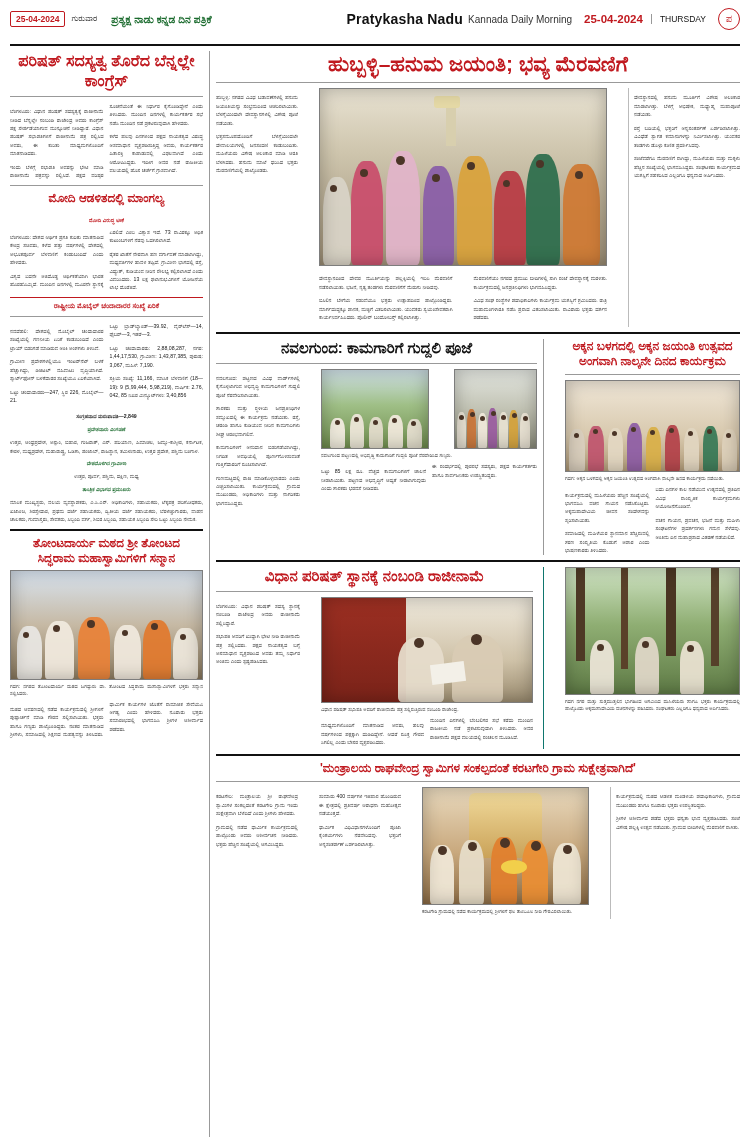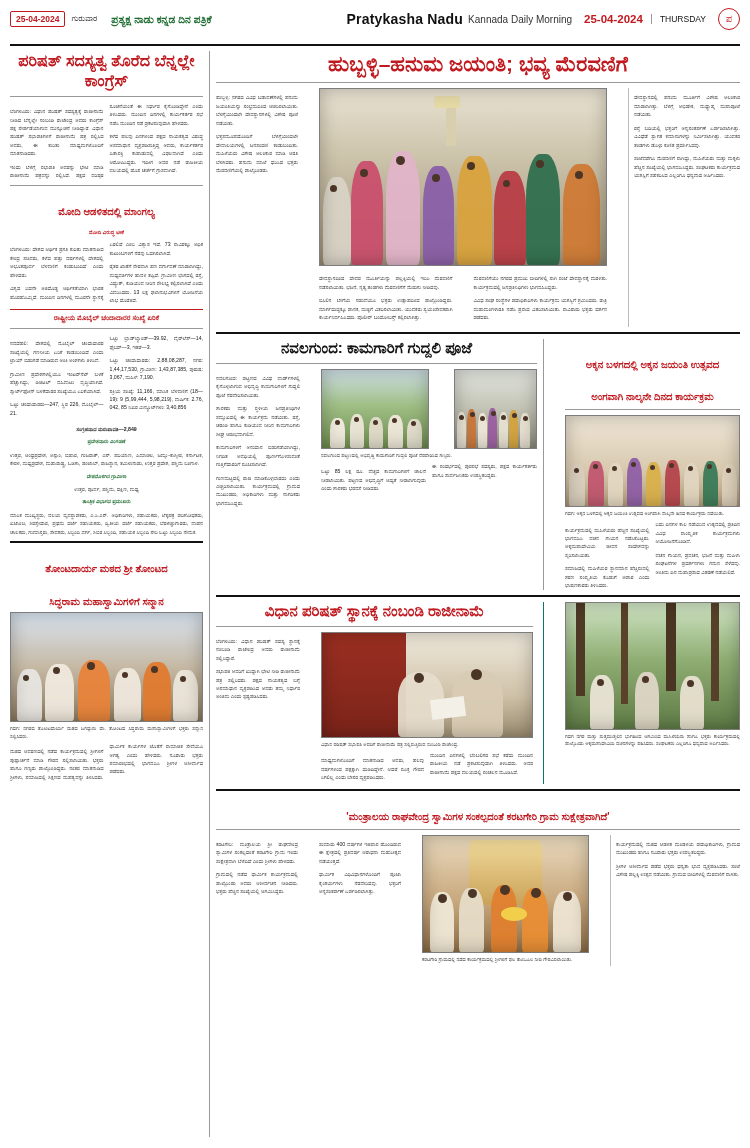--- a/index.html
+++ b/index.html
@@ -39,21 +39,21 @@
   .rule { border-top:1px solid #999; margin:5px 0; }
   .rule-thick { border-top:2px solid #111; margin:5px 0; }
 
   .head-red {
     color:#c0191f; font-weight:bold; text-align:center; line-height:1.25;
   }
   .head-black { color:#111; font-weight:bold; text-align:center; line-height:1.25; }
 
   .h1 { font-size:21px; }
   .h2 { font-size:15px; }
-  .h3 { font-size:10px;margin-top:20px; }
+  .h3 { font-size:12px; }
   .h4 { font-size:16px; }
 
   .txt {
     font-size:5.2px; line-height:1.62; text-align:justify; color:#1a1a1a;
     -webkit-hyphens:auto; hyphens:auto; word-break:break-word;
   }
   .cap { font-size:5px; line-height:1.5; text-align:justify; color:#222; }
 
   .cols2 { column-count:2; column-gap:6px; }
 

